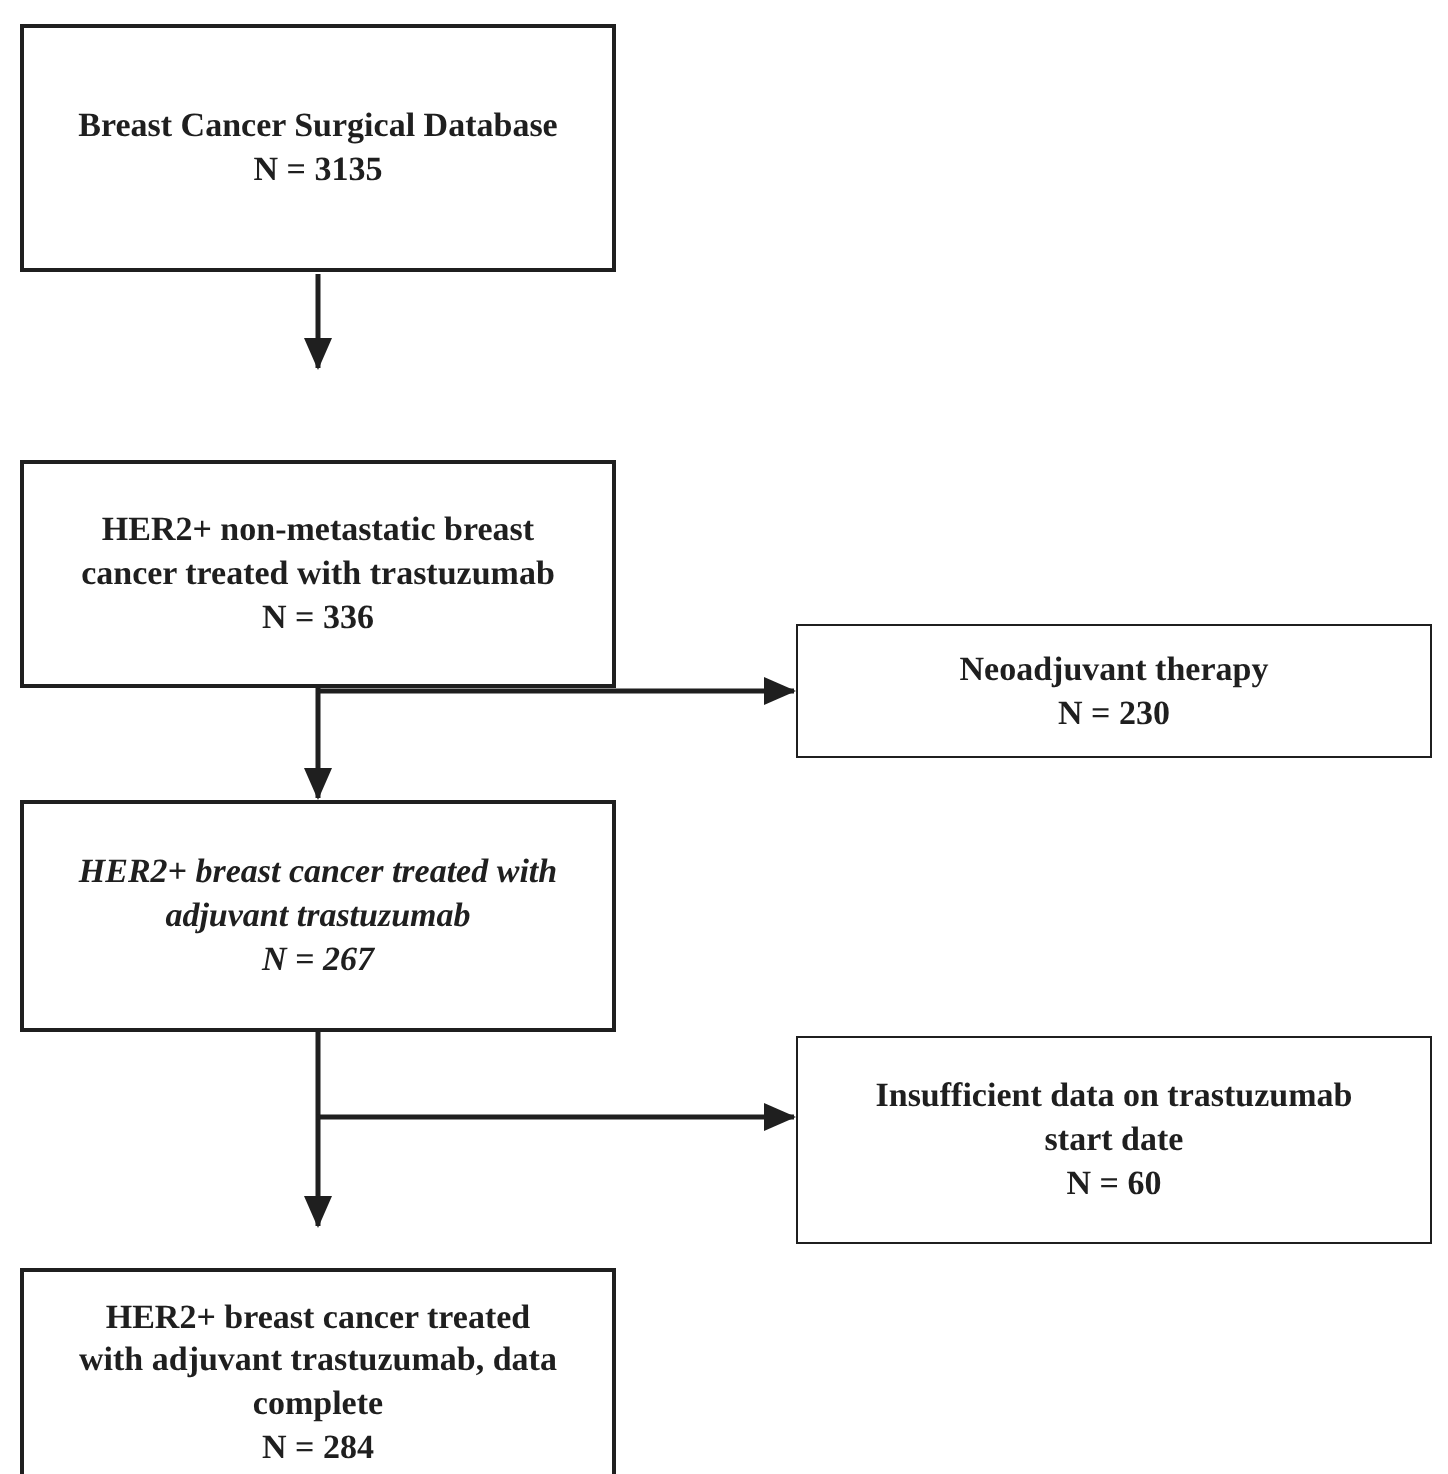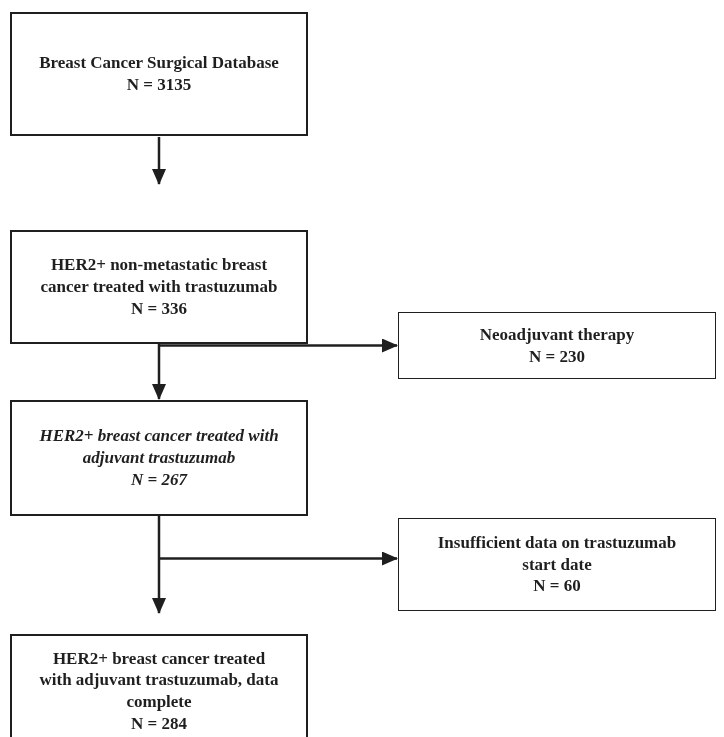--- a/index.html
+++ b/index.html
@@ -43,21 +43,21 @@
   .node .label { white-space: pre-line; }
   
   .node.main { left: 10px; width: 298px; }
   .node-database     { top: 12px;  height: 124px; }
   .node-her2-nonmet  { top: 185px; height: 114px; margin-top: 45px; }
   .node-adjuvant     { top: 400px; height: 116px; font-style: italic; }
   .node-complete     { top: 634px; height: 114px; }
   
   .node.side { left: 398px; width: 318px; border-width: 1.7px; }
   .node-neoadjuvant  { top: 312px; height: 67px; }
-  .node-insufficient { top: 518px; height: 93px; }
+  .node-insufficient { top: 518px; height: 104px; }
 </style>
 </head>
 <body>
 
 <div class="figure">
 
   <svg class="connectors" viewBox="0 0 724 737" xmlns="http://www.w3.org/2000/svg">
     <defs>
       <marker id="arrowhead" markerUnits="userSpaceOnUse" markerWidth="16" markerHeight="14" refX="15" refY="7" orient="auto">
         <path d="M0,0 L16,7 L0,14 Z" fill="var(--color-ink)"></path>

